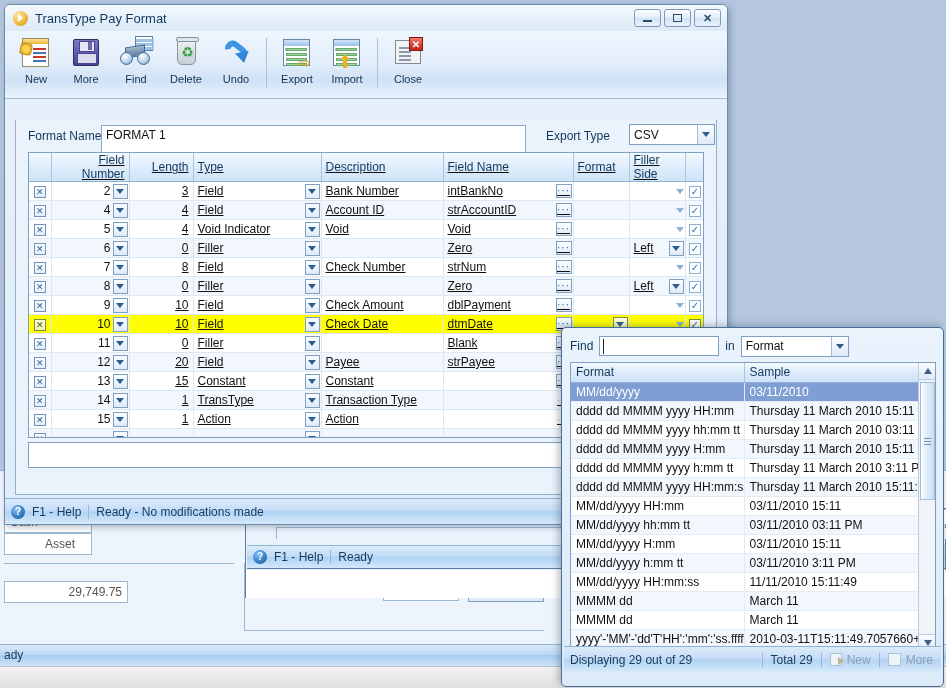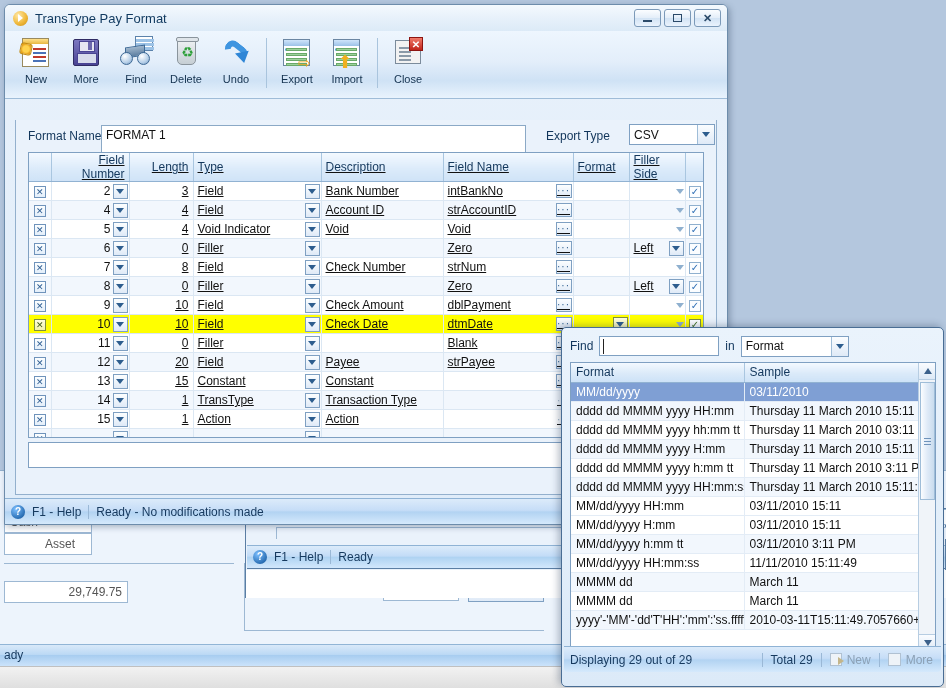--- a/index.html
+++ b/index.html
@@ -983,20 +983,24 @@
             <td>Thursday 11 March 2010 3:11 PM</td>
           </tr>
           <tr class="alt">
             <td>dddd dd MMMM yyyy HH:mm:ss</td>
             <td>Thursday 11 March 2010 15:11:49</td>
           </tr>
           <tr>
             <td>MM/dd/yyyy HH:mm</td>
             <td>03/11/2010 15:11</td>
           </tr>
+          <tr class="alt">
+            <td>MM/dd/yyyy hh:mm tt</td>
+            <td>03/11/2010 03:11 PM</td>
+          </tr>
           <tr>
             <td>MM/dd/yyyy H:mm</td>
             <td>03/11/2010 15:11</td>
           </tr>
           <tr class="alt">
             <td>MM/dd/yyyy h:mm tt</td>
             <td>03/11/2010 3:11 PM</td>
           </tr>
           <tr>
             <td>MM/dd/yyyy HH:mm:ss</td>

